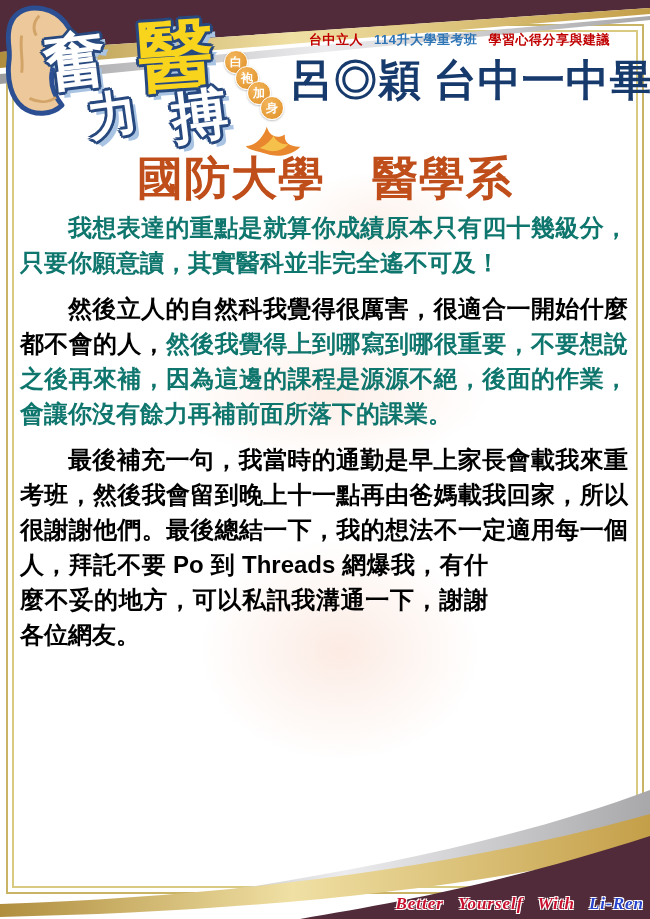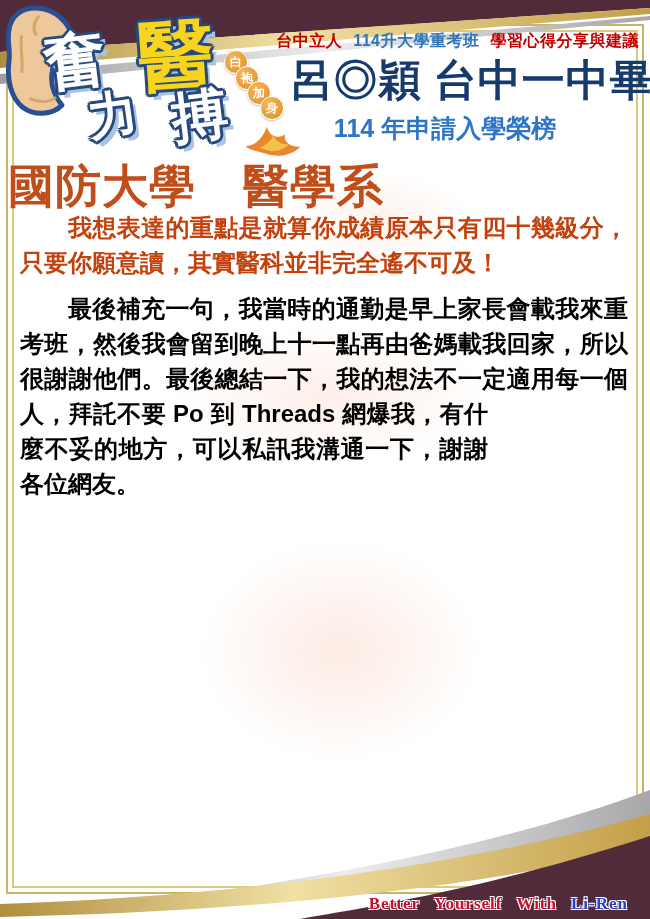--- a/index.html
+++ b/index.html
@@ -37,55 +37,55 @@
   .badge{
     position:absolute; width:22px; height:22px; border-radius:50%;
     background:radial-gradient(circle at 35% 30%,#f3b65c,#df8f26);
     color:#fff; font-size:12px; font-weight:bold; line-height:22px; text-align:center;
     border:1px solid #fff; box-shadow:0 1px 2px rgba(0,0,0,.25);
   }
   .bd-0{left:224px;top:50px;} .bd-1{left:235px;top:66px;} .bd-2{left:247px;top:81px;} .bd-3{left:260px;top:96px;}
   .flame-icon{position:absolute;left:244px;top:110px;transform:rotate(8deg);}
   
   .tagline{
-    position:absolute; right:11px; top:31px; z-index:5;
-    font-size:16px; font-weight:bold; white-space:nowrap; letter-spacing:.5px;
+    position:absolute; right:40px; top:31px; z-index:5;
+    font-size:13px; font-weight:bold; white-space:nowrap; letter-spacing:.5px;
   }
   .tagline-part+.tagline-part{margin-left:11px;}
   .c-red{color:#c00000;} .c-blue{color:#2e75b6;}
   .student-name{
     position:absolute; left:290px; top:52px; z-index:5; white-space:nowrap;
     font-family:"Liberation Serif", serif; font-weight:bold;
     font-size:43px; color:#173a6d; letter-spacing:1px;
   }
   .subtitle{
     position:absolute; left:290px; top:112px; width:310px; z-index:5;
     text-align:center; font-size:25px; font-weight:bold; color:#2e75c6; white-space:nowrap;
   }
   
   .main-title{
-    position:absolute; left:0; right:0; top:148px; z-index:3; margin:8px;
-    font-family:"Liberation Serif", serif; font-weight:bold;
+    position:absolute; left:0; right:0; top:148px; z-index:3; margin:0;
+    text-align:center; font-family:"Liberation Serif", serif; font-weight:bold;
     font-size:46px; color:#bf4e1b; letter-spacing:1px; white-space:nowrap;
   }
   
   .body-content{
     position:absolute; left:20px; right:22px; top:210px; z-index:3;
     font-size:24px; line-height:35px; font-weight:600;
     text-align:justify; color:#000;
   }
   .para{margin:0 0 11px 0; text-indent:2em;}
-  .seg-black{color:#000000;} .seg-red{color:#c2410c;}
+  .seg-black{color:#000000;} .seg-red{color:#0f766e;}
   .wrap-spacer-top{float:right;width:0;height:105px;}
   .wrap-spacer{float:right;clear:right;width:140px;height:80px;}
   
   .footer-swoosh{position:absolute;left:0;bottom:0;z-index:6;}
   .footer-slogan{
-    position:absolute; right:22px; bottom:5px; z-index:7; white-space:nowrap;
-    font-family:"Liberation Serif", serif; font-weight:bold;
+    position:absolute; right:6px; bottom:5px; z-index:7; white-space:nowrap;
+    font-family:"Liberation Serif", serif; font-style:italic; font-weight:bold;
     font-size:17px; letter-spacing:1px;
   }
   .footer-word{
     margin-left:14px;
     text-shadow:-1px -1px 0 #fff, 1px -1px 0 #fff, -1px 1px 0 #fff, 1px 1px 0 #fff;
   }
   .fw-red{color:#c8102e;} .fw-blue{color:#2743cc;}
 </style>
 </head>
 <body>
@@ -135,26 +135,26 @@
     <svg class="flame-icon" width="62" height="46" viewBox="0 0 62 46">
       <path d="M4,40 C14,38 20,29 22,18 C26,27 34,29 41,23 C41,31 47,35 58,33 C51,43 37,47 26,45 C15,43 7,44 4,40 Z" fill="#e8872e"></path>
       <path d="M18,40 C24,36 28,31 30,26 C34,32 40,34 46,32 C42,39 32,43 24,41 Z" fill="#f6c14a"></path>
     </svg>
   </div>
 
   <div class="tagline">
     <span class="tagline-part c-red">台中立人</span><span class="tagline-part c-blue">114升大學重考班</span><span class="tagline-part c-red">學習心得分享與建議</span>
   </div>
   <div class="student-name">呂◎穎  台中一中畢</div>
-  <div class="subtitle">114 年申請入學榮榜</div>
 
   <h1 class="main-title">國防大學　醫學系</h1>
 
   <div class="body-content">
       <p class="para"><span class="seg-red">我想表達的重點是就算你成績原本只有四十幾級分，只要你願意讀，其實醫科並非完全遙不可及！</span></p>
+      <p class="para"><span class="seg-black">然後立人的自然科我覺得很厲害，很適合一開始什麼都不會的人，</span><span class="seg-red">然後我覺得上到哪寫到哪很重要，不要想說之後再來補，因為這邊的課程是源源不絕，後面的作業，會讓你沒有餘力再補前面所落下的課業。</span></p>
       <p class="para"><span class="wrap-spacer-top"></span><span class="wrap-spacer"></span><span class="seg-black">最後補充一句，我當時的通勤是早上家長會載我來重考班，然後我會留到晚上十一點再由爸媽載我回家，所以很謝謝他們。最後總結一下，我的想法不一定適用每一個人，拜託不要 Po 到 Threads 網爆我，有什麼不妥的地方，可以私訊我溝通一下，謝謝各位網友。</span></p>
     </div>
 
   <svg class="footer-swoosh" width="650" height="135" viewBox="0 0 650 135">
     <path d="M40,129 C240,110 480,70 650,6 L650,38 C470,86 240,122 40,131 Z" fill="url(#silvG)"></path>
     <path d="M0,120 C250,112 480,78 650,30 L650,62 C480,104 250,128 0,133 Z" fill="url(#goldG)"></path>
     <path d="M650,52 C500,100 400,118 300,135 L650,135 Z" fill="#512b3a"></path>
   </svg>
   <div class="footer-slogan"><span class="footer-word fw-red">Better</span><span class="footer-word fw-red">Yourself</span><span class="footer-word fw-red">With</span><span class="footer-word fw-blue">Li-Ren</span></div>
 

